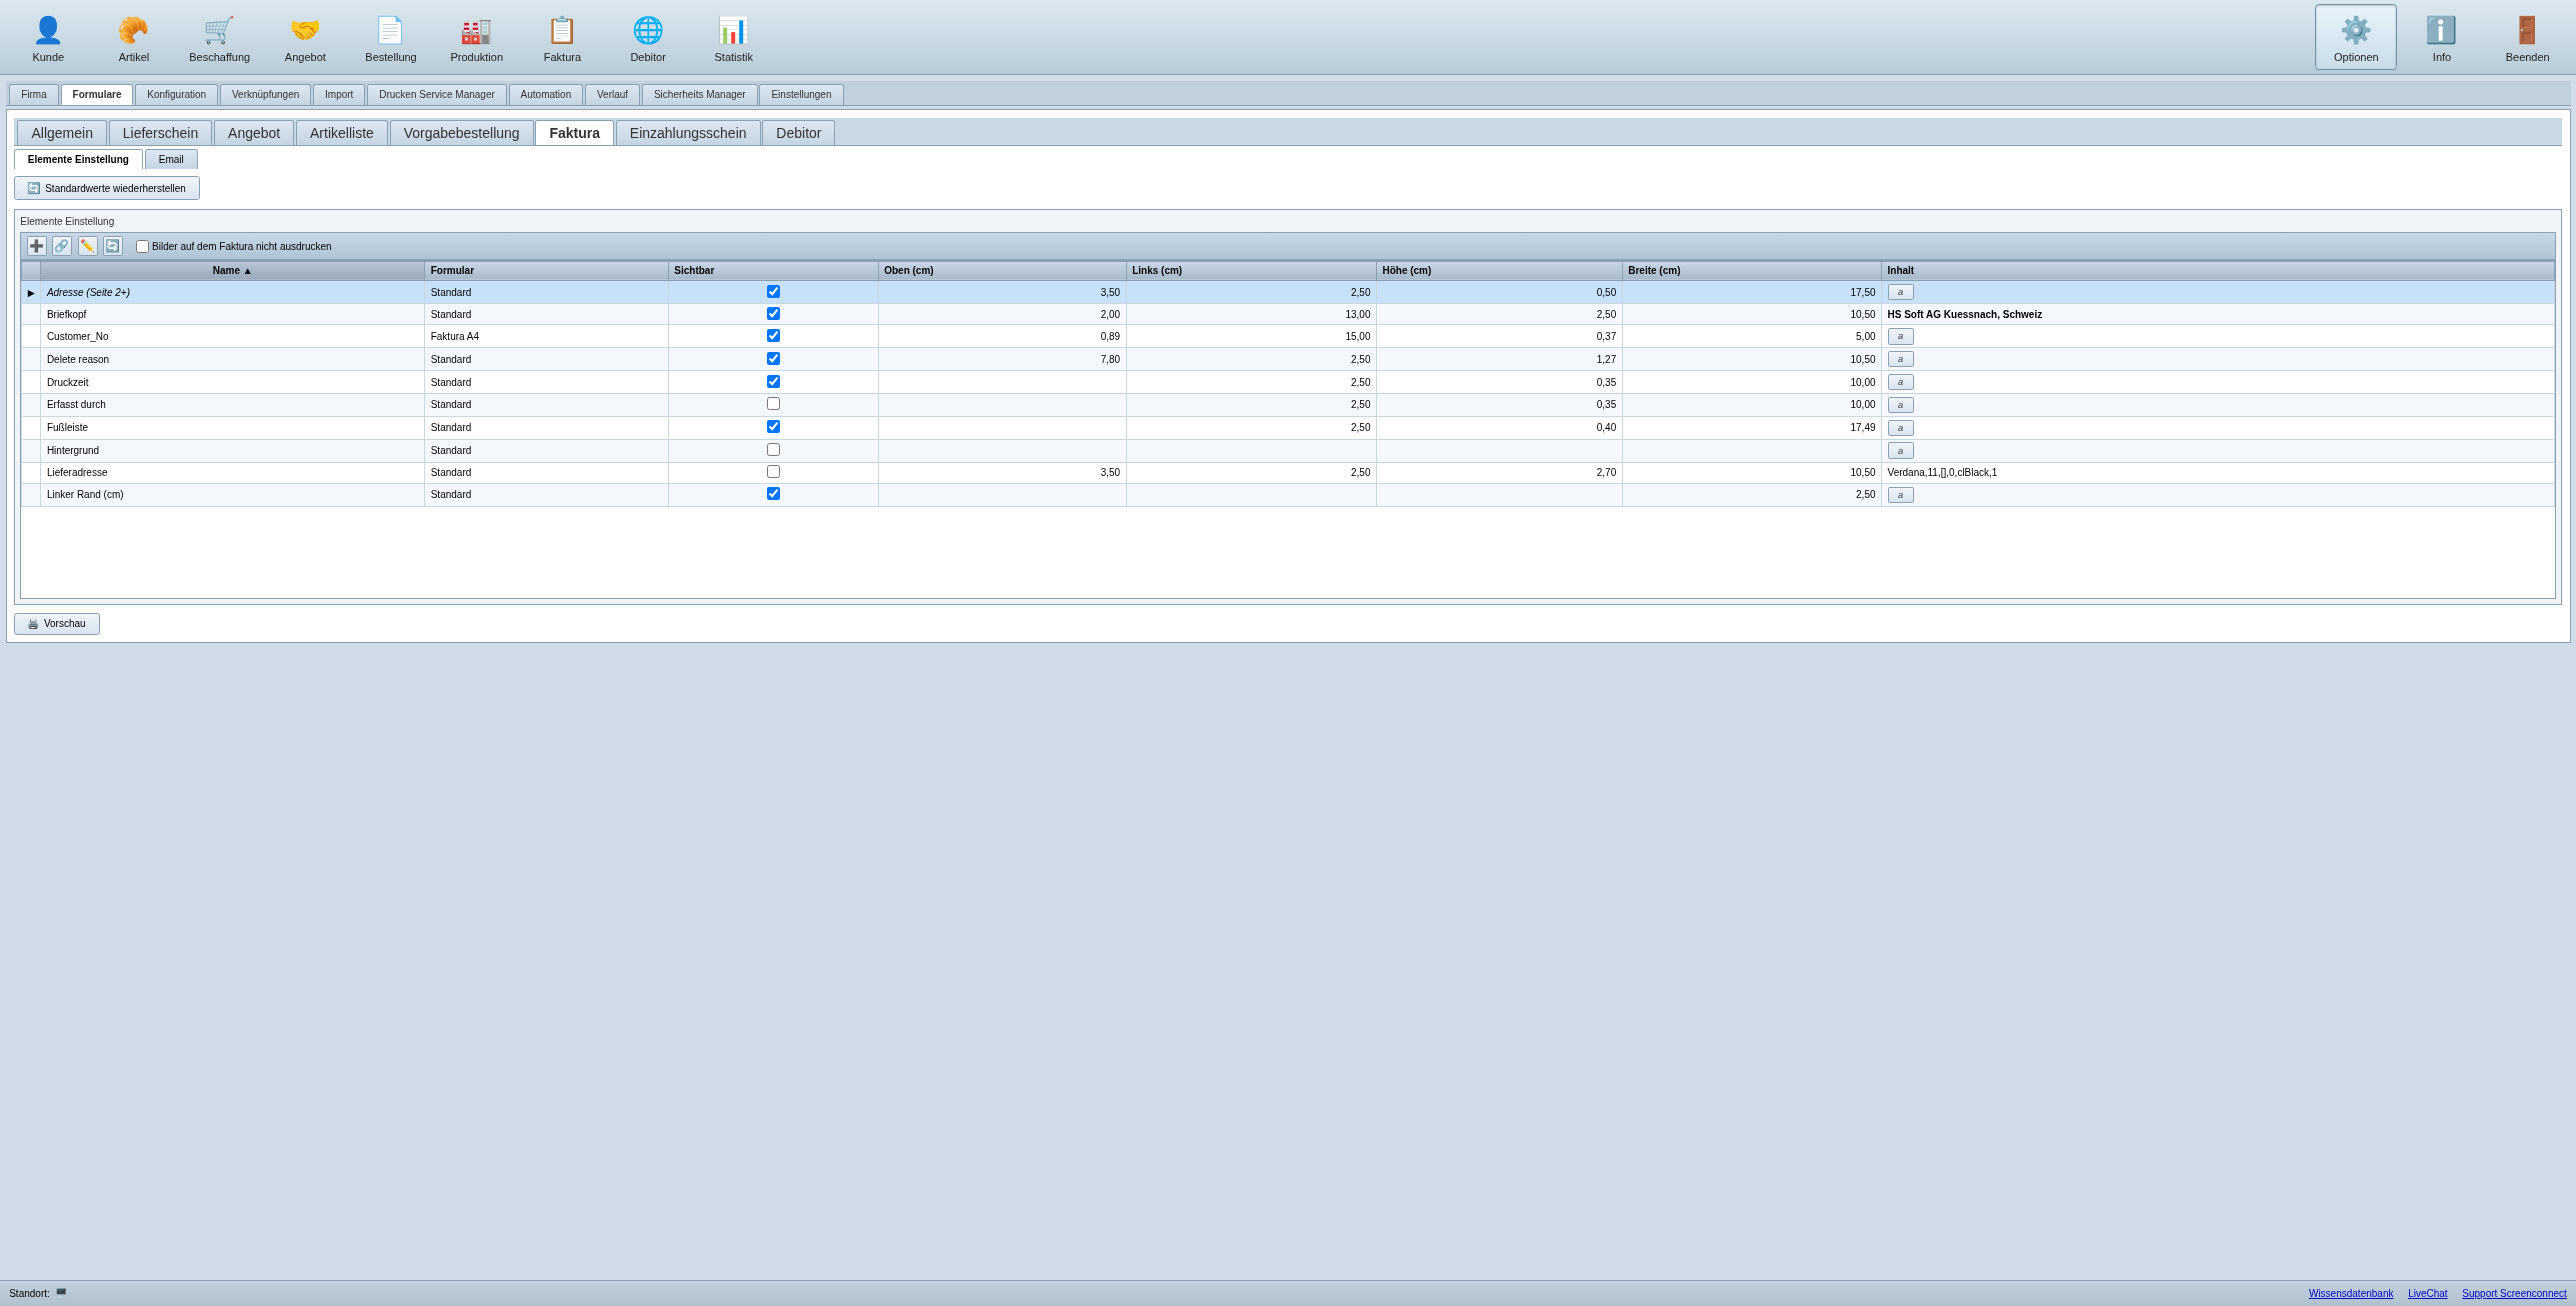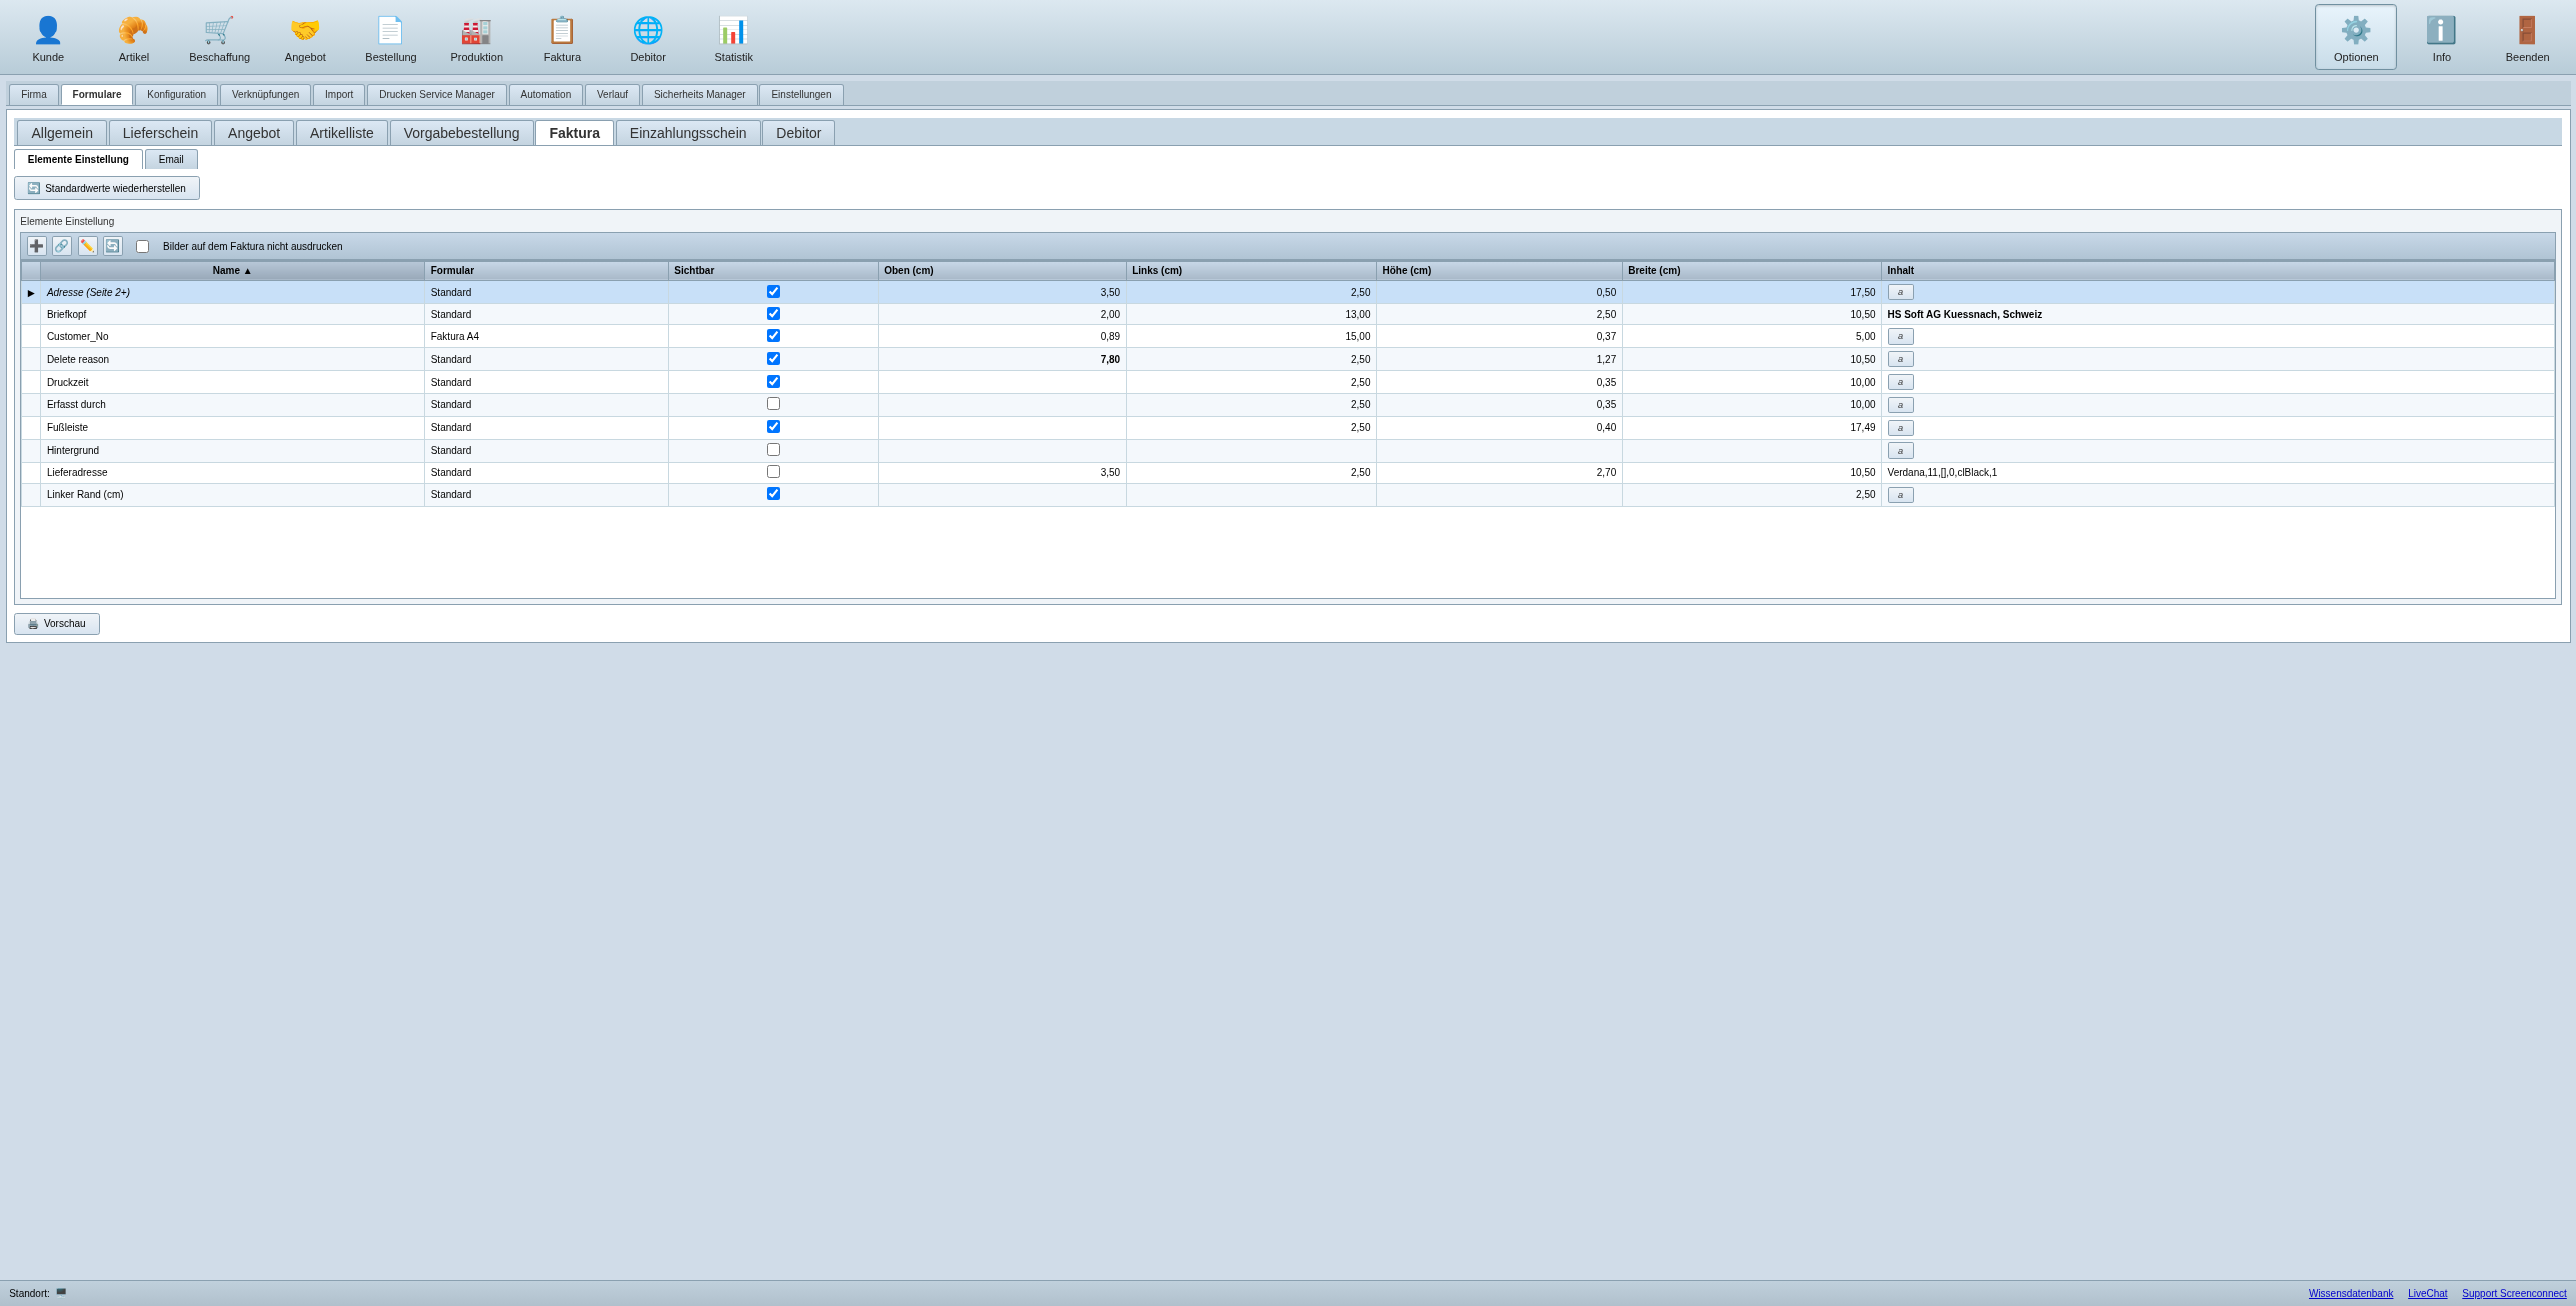--- a/index.html
+++ b/index.html
@@ -31,21 +31,21 @@
     .ee-tab.active { background: white; font-weight: bold; }
 
     
     .btn { display: inline-flex; align-items: center; gap: 3.7px; padding: 4.6px 13px; background: linear-gradient(to bottom, #f0f4f8, #d8e4f0); border: 0.9px solid #8aa0b0; border-radius: 2.7px; cursor: pointer; font-size: 10px; }
 
     
     .elemente-section { border: 0.9px solid #8aa0b0; background: #f0f4f8; padding: 5.5px; }
     .elemente-label { font-size: 10px; color: #333; margin-bottom: 5.5px; }
     .toolbar-mini { display: flex; align-items: center; gap: 5.5px; background: linear-gradient(to bottom, #c8d8e8, #b0c4d4); border: 0.9px solid #8aa0b0; padding: 2.7px 5.5px; margin-bottom: 0; }
     .toolbar-mini-btn { width: 20px; height: 20px; display: flex; align-items: center; justify-content: center; background: linear-gradient(to bottom, #f0f4f8, #d8e4f0); border: 0.9px solid #8aa0b0; border-radius: 1.8px; cursor: pointer; font-size: 12px; }
-    .bilder-check { display: flex; align-items: center; gap: 14px; font-size: 10px; margin-left: 7.3px; }
+    .bilder-check { display: flex; align-items: center; gap: 3px; font-size: 10px; margin-left: 7.3px; }
 
     
     .data-table-wrapper { border: 0.9px solid #8aa0b0; overflow-y: scroll; height: 339px; background: white; }
     .data-table { width: 100%; border-collapse: collapse; font-size: 10px; }
     .data-table th { background: linear-gradient(to bottom, #c8d8e8, #a8b8c8); border: 0.9px solid #8aa0b0; padding: 3.7px 5.5px; text-align: left; position: sticky; top: 0; z-index: 2; white-space: nowrap; }
     .data-table th.sorted { background: linear-gradient(to bottom, #b8c8d8, #98a8b8); text-align: center; }
     .data-table td { border: 0.9px solid #c8d8e0; padding: 2.7px 5.5px; vertical-align: middle; }
     .data-table tr.selected td { background: #c8e0f8; }
     .data-table tr:not(.selected):nth-child(even) td { background: #f4f8fc; }
     .filter-row td { background: #e8f0f8 !important; }
@@ -227,21 +227,21 @@
                 <td style="text-align: right;">15,00</td>
                 <td style="text-align: right;">0,37</td>
                 <td style="text-align: right;">5,00</td>
                 <td><span class="inh-btn">a</span></td>
               </tr>
               <tr>
                 <td class="row-indicator"></td>
                 <td>Delete reason</td>
                 <td>Standard</td>
                 <td class="checkbox-cell"><input type="checkbox" checked="" style=""></td>
-                <td style="text-align: right; font-weight: bold;">7,80</td>
+                <td style="text-align: right;">7,80</td>
                 <td style="text-align: right;">2,50</td>
                 <td style="text-align: right;">1,27</td>
                 <td style="text-align: right;">10,50</td>
                 <td><span class="inh-btn">a</span></td>
               </tr>
               <tr>
                 <td class="row-indicator"></td>
                 <td>Druckzeit</td>
                 <td>Standard</td>
                 <td class="checkbox-cell"><input type="checkbox" checked="" style=""></td>

